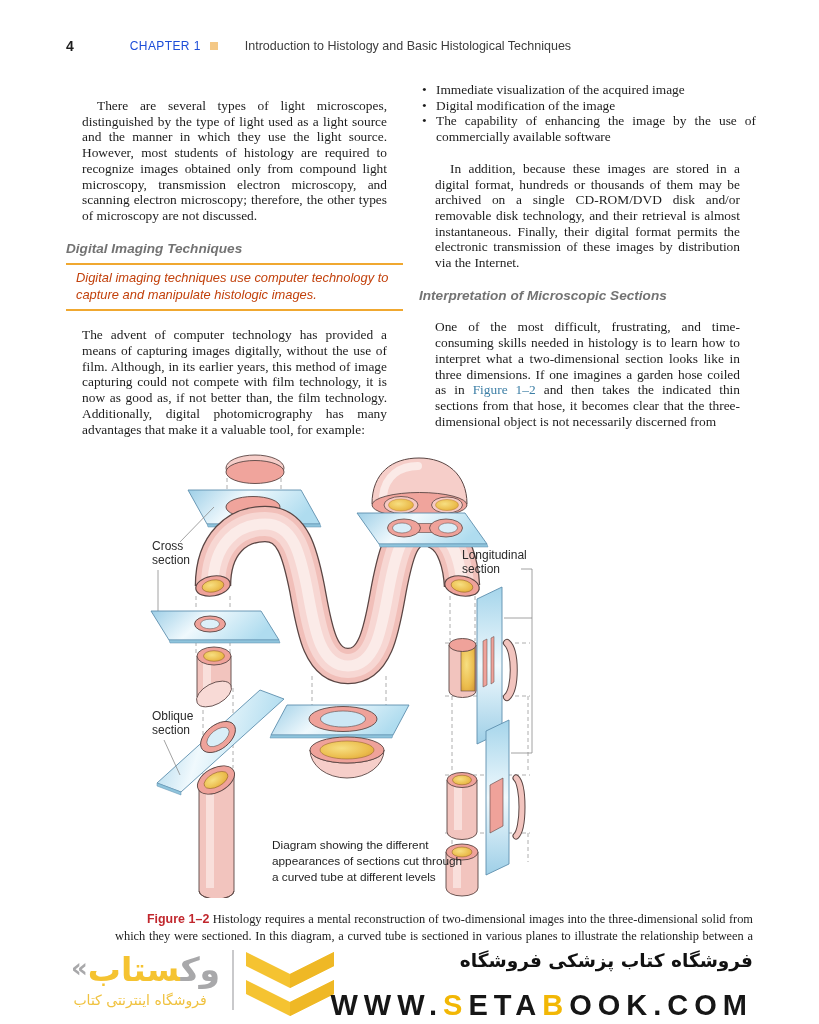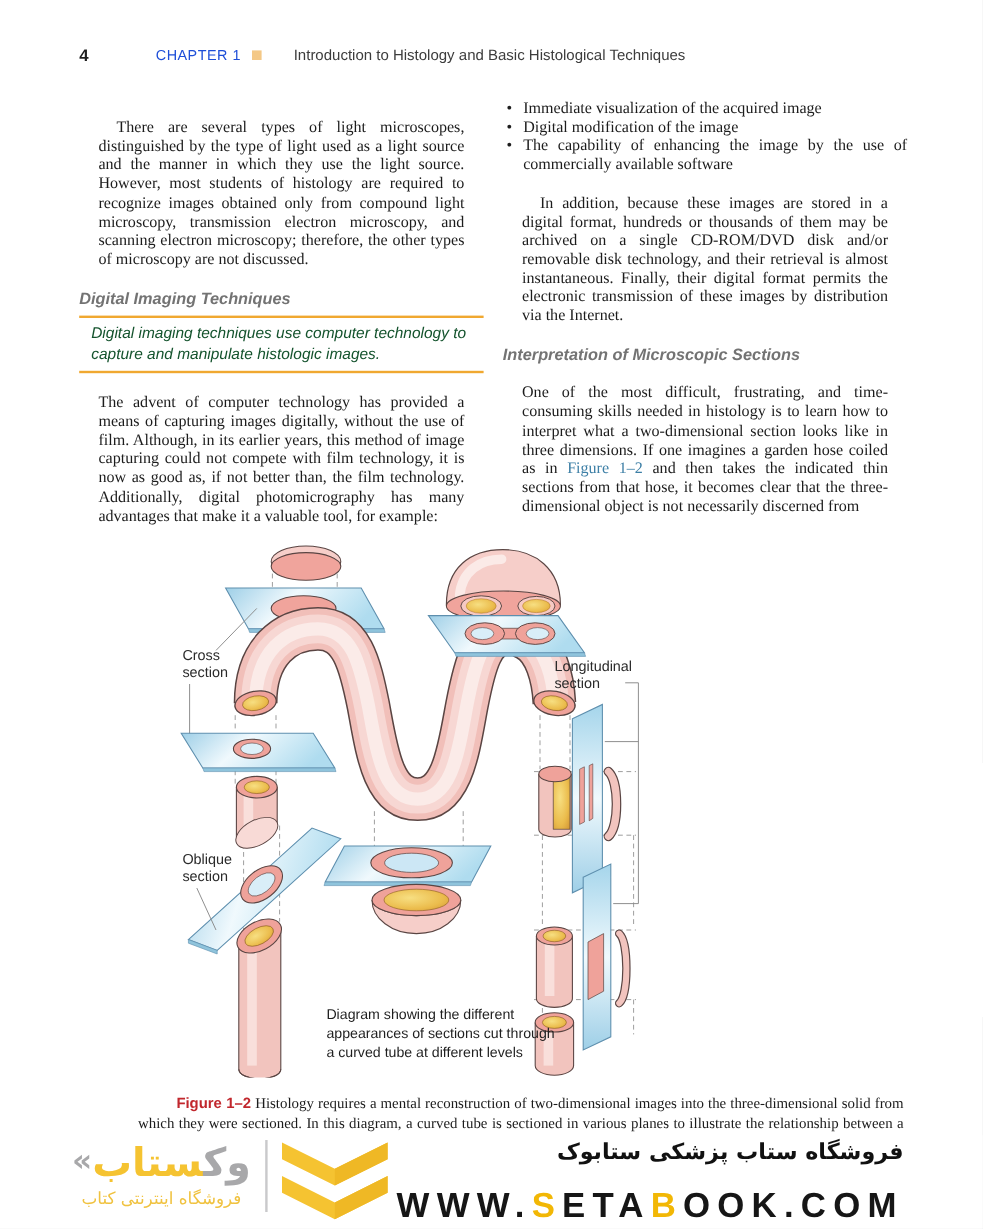--- a/index.html
+++ b/index.html
@@ -16,37 +16,37 @@
 
   
   .columns { position:absolute; top:82px; left:66px; width:690px; display:flex; gap:16px; }
   .col { width:337px; font-size:13.4px; line-height:15.7px; text-align:justify; color:#1c1c1c; }
   .col p { margin:16px; }
   .indent { text-indent:15px; }
   .sec-heading { font-family:"Liberation Sans", sans-serif; font-style:italic; font-weight:bold;
                  font-size:13.6px; color:#737373; margin:17px 0 7px 0; text-align:left; }
   .callout { border-top:2px solid #F0A830; border-bottom:2px solid #F0A830; padding:5px 2px 6px 10px;
              font-family:"Liberation Sans", sans-serif; font-style:italic; font-size:12.9px;
-             line-height:16.5px; color:#14532d; margin:0 0 10px 0; text-align:left; }
+             line-height:16.5px; color:#c2410c; margin:0 0 10px 0; text-align:left; }
   .bullets { margin:0; padding:0; list-style:none; }
   .bullets li { position:relative; padding-left:17px; }
   .bullets .bm { position:absolute; left:3px; }
   .fig-link { color:#3D7FA6; }
 
   
   .figure-svg { position:absolute; left:100px; top:428px; }
   .fig-caption { position:absolute; left:115px; top:899px; width:638px; font-size:12.4px;
                  line-height:16.2px; text-align:justify; color:#1c1c1c; text-indent:32px; }
   .fig-label { color:#C1272D; font-weight:bold; font-family:"Liberation Sans", sans-serif; font-size:12.4px; }
 
   
   .footer { position:absolute; left:0; top:946px; width:819px; height:78px; background:#ffffff; z-index:5; }
   .brand { position:absolute; left:60px; top:2px; display:flex; align-items:flex-start; }
   .brand-wordblock { text-align:center; }
-  .brand-word { font-family:"DejaVu Sans", sans-serif; font-weight:bold; font-size:33px; line-height:40px; white-space:nowrap; }
+  .brand-word { font-family:"DejaVu Sans", sans-serif; font-weight:bold; font-size:33px; line-height:40px; white-space:nowrap;margin-left:11px; }
   .brand-word .guillemet { color:#A8A8AA; font-size:26px; vertical-align:4px; }
   .brand-word .w-gray { color:#A8A8AA; }
   .brand-word .w-yellow { color:#F5C331; }
   .brand-sub { font-family:"DejaVu Sans", sans-serif; font-size:14px; color:#F0C23F; margin-top:2px; }
   .brand-divider { width:2px; height:60px; background:#C9C9CB; margin:2px 10px 0 12px; }
   .brand-mark { margin-top:0; }
   .site { position:absolute; right:66px; top:4px; text-align:right; }
   .site-fa { font-family:"DejaVu Sans", sans-serif; font-weight:bold; font-size:18.5px; color:#111; direction:rtl; }
   .site-url { font-family:"Liberation Sans", sans-serif; font-weight:bold; font-size:29px;
               letter-spacing:6px; color:#161616; margin-top:18px; white-space:nowrap; }
@@ -260,18 +260,18 @@
       </div>
       <div class="brand-divider"></div>
       <svg class="brand-mark" width="92" height="72" viewBox="0 0 92 72">
         <polygon points="2,4 46,26 90,4 90,18 46,40 2,18" fill="#F5C331"></polygon>
         <polygon points="2,32 46,54 90,32 90,46 46,68 2,46" fill="#F5C331"></polygon>
         <polygon points="46,26 90,4 90,18 46,40" fill="#EFB825"></polygon>
         <polygon points="46,54 90,32 90,46 46,68" fill="#EFB825"></polygon>
       </svg>
     </div>
     <div class="site">
-      <div class="site-fa">فروشگاه ستاب پزشکی ستابوک</div>
+      <div class="site-fa">فروشگاه کتاب پزشکی فروشگاه</div>
       <div class="site-url"><span>WWW.</span><span class="u-yellow">S</span><span>ETA</span><span class="u-yellow">B</span><span>OOK.COM</span></div>
     </div>
   </div>
 
 </div>
 
 </body></html>

